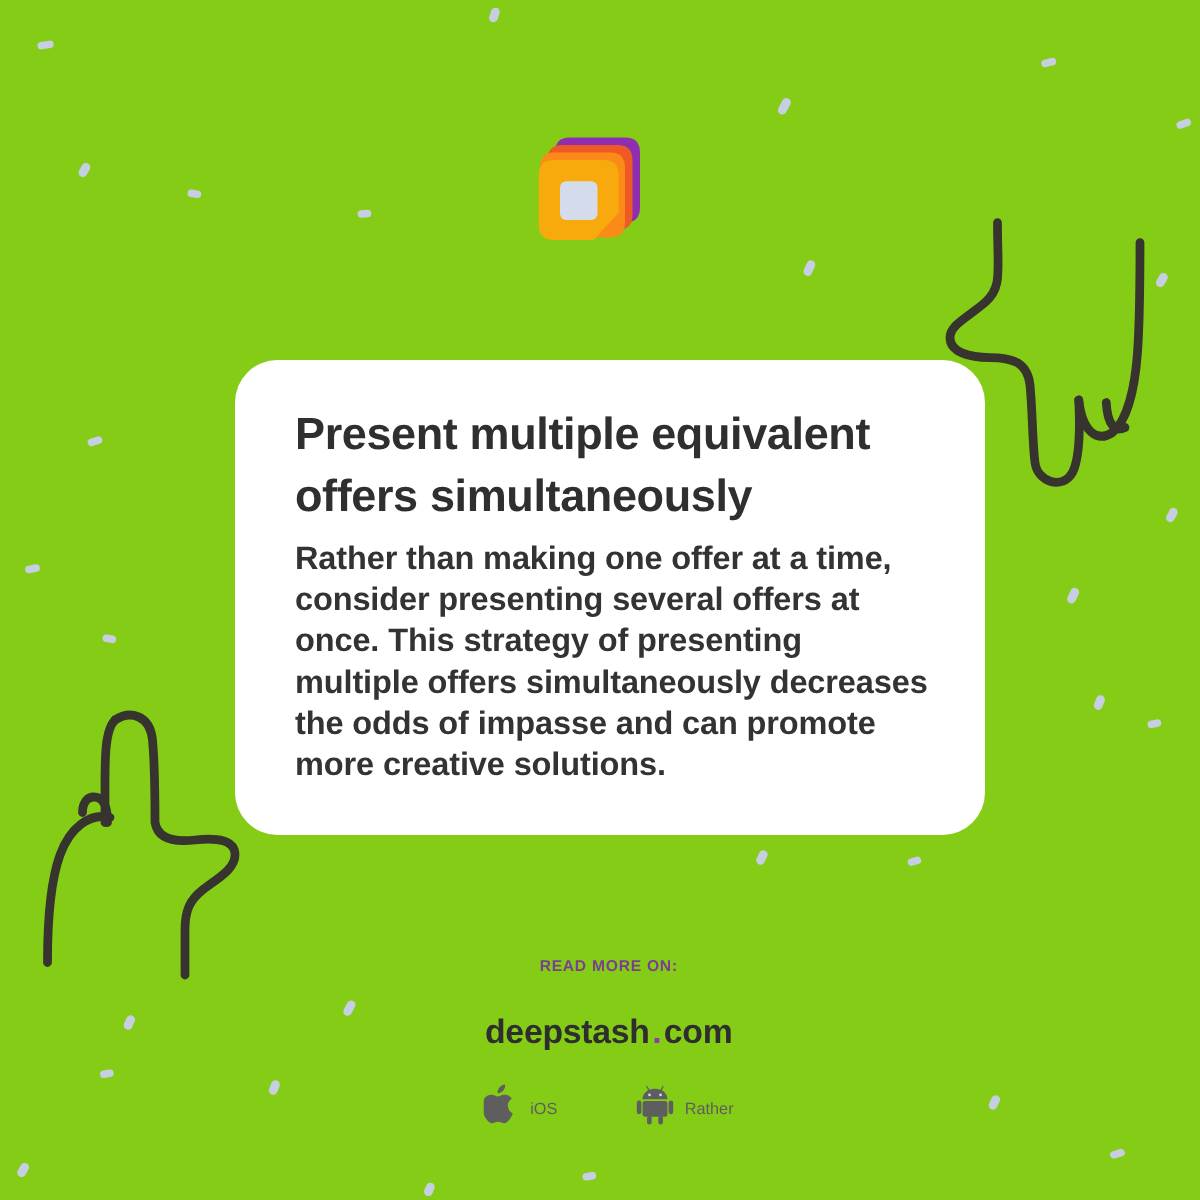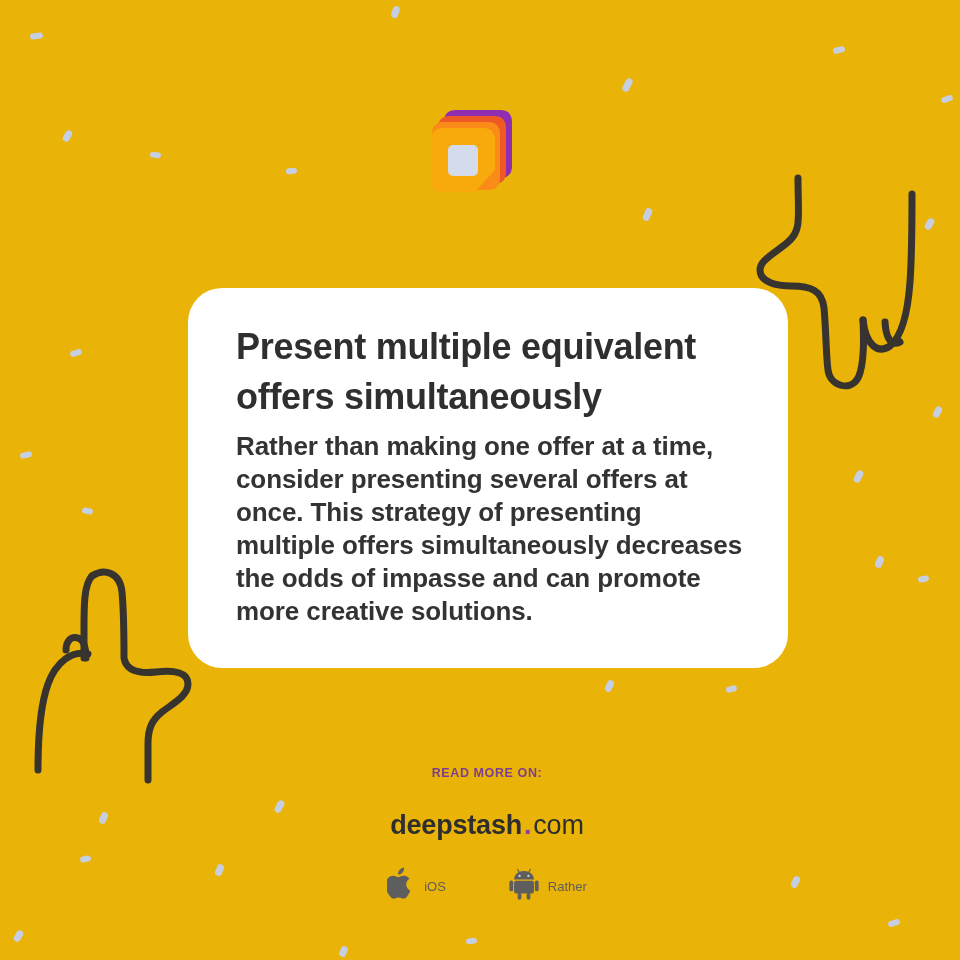--- a/index.html
+++ b/index.html
@@ -13,21 +13,21 @@
   body {
     font-family: "Liberation Sans", sans-serif;
     background: #d4dbeb;
     position: relative;
   }
 
   #stage {
     position: relative;
     width: 960px;
     height: 960px;
-    background: #eab308;
+    background: #84cc16;
     overflow: hidden;
   }
 
   
   #confetti {
     position: absolute;
     inset: 0;
     pointer-events: none;
   }
   .confetti-dash {
@@ -104,21 +104,21 @@
     color: #2e2e2e;
     letter-spacing: -0.2px;
     white-space: nowrap;
   }
   #brand-name { font-weight: bold; }
   #brand-dot {
     color: #8c3fa0;
     font-weight: bold;
     padding: 0 2px;
   }
-  #brand-tld { font-weight: normal; }
+  #brand-tld { font-weight: bold; }
 
   #store-badges {
     margin-top: 26px;
     display: flex;
     justify-content: center;
     align-items: center;
     gap: 63px;
   }
   .store-badge {
     display: flex;

